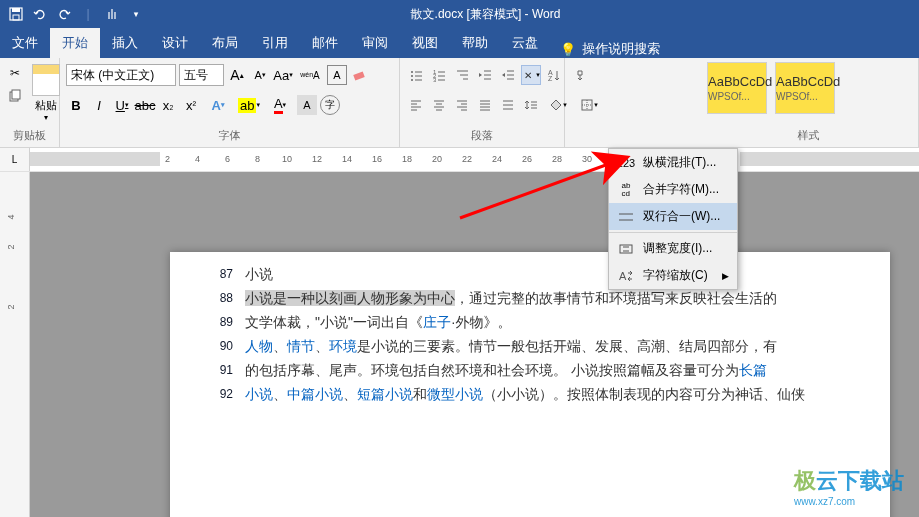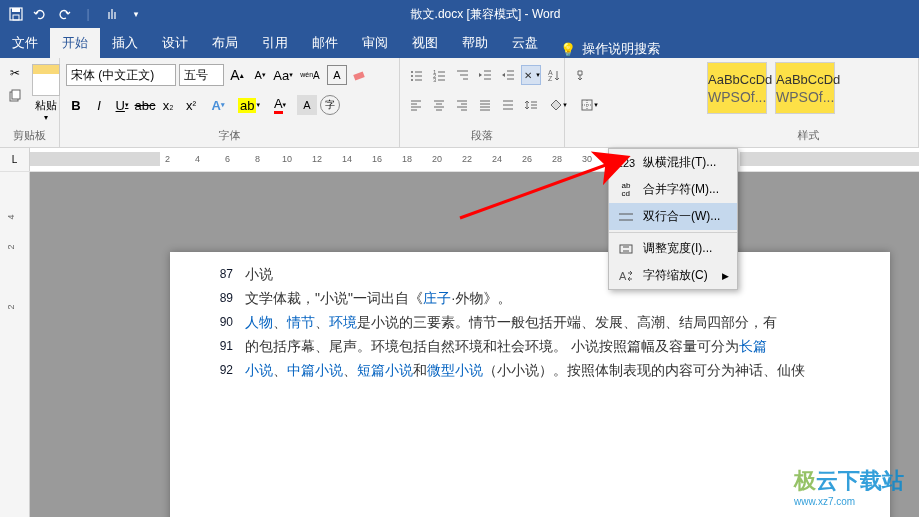--- a/index.html
+++ b/index.html
@@ -39,21 +39,21 @@
     .dropdown-menu { position: absolute; top: 90px; left: 608px; background: #f0f0f0; border: 1px solid #bebebe; box-shadow: 2px 2px 6px rgba(0,0,0,0.3); width: 130px; z-index: 100; }
     .menu-item { display: flex; align-items: center; padding: 5px 8px; font-size: 12px; cursor: pointer; gap: 8px; }
     .menu-item.highlighted { background: #c5d8ed; }
     .menu-icon { width: 18px; height: 16px; display: flex; align-items: center; justify-content: center; font-size: 11px; }
     .menu-sep { height: 1px; background: #d0d0d0; margin: 2px 0; }
     .menu-arrow { margin-left: auto; font-size: 9px; }
     
     .styles-group { flex: 1; }
     .style-box { width: 60px; height: 52px; border: 1px solid #d0d0d0; background: #fde047; display: flex; flex-direction: column; align-items: flex-start; justify-content: center; font-size: 10px; cursor: pointer; margin: 2px; }
     .style-preview { font-size: 13px; color: #333; }
-    .style-name { font-size: 14px; color: #666; margin-top: 2px; }
+    .style-name { font-size: 10px; color: #666; margin-top: 2px; }
     
     .ruler-area { height: 24px; background: #fff; display: flex; border-bottom: 1px solid #e0e0e0; }
     .ruler-corner { width: 30px; background: #f5f5f5; border-right: 1px solid #d0d0d0; display: flex; align-items: center; justify-content: center; font-size: 10px; }
     .ruler-h { flex: 1; position: relative; background: #fff; font-size: 9px; }
     .ruler-tick { position: absolute; top: 6px; font-size: 9px; color: #666; }
     .ruler-gray { position: absolute; top: 4px; height: 14px; background: #d8d8d8; }
     
     .doc-area { display: flex; height: 375px; background: #808080; }
     .ruler-v { width: 30px; background: #f5f5f5; border-right: 1px solid #d0d0d0; position: relative; }
     .vt { position: absolute; left: 8px; font-size: 9px; color: #666; transform: rotate(-90deg); }
@@ -421,20 +421,24 @@
     <span class="vt" style="top:70px">2</span>
     <span class="vt" style="top:130px">2</span>
   </div>
   <div class="page-container">
     <div class="page">
       <div class="doc-line">
         <span class="line-num">87</span>
         <span class="line-text">小说</span>
       </div>
       <div class="doc-line">
+        <span class="line-num">88</span>
+        <span class="line-text"><span class="highlight-text">小说是一种以刻画人物形象为中心</span><span>，通过完整的故事情节和环境描写来反映社会生活的</span></span>
+      </div>
+      <div class="doc-line">
         <span class="line-num">89</span>
         <span class="line-text"><span>文学体裁，"小说"一词出自《</span><span class="link-text">庄子</span><span>·外物》。</span></span>
       </div>
       <div class="doc-line">
         <span class="line-num">90</span>
         <span class="line-text"><span class="link-text">人物</span><span>、</span><span class="link-text">情节</span><span>、</span><span class="link-text">环境</span><span>是小说的三要素。情节一般包括开端、发展、高潮、结局四部分，有</span></span>
       </div>
       <div class="doc-line">
         <span class="line-num">91</span>
         <span class="line-text"><span>的包括序幕、尾声。环境包括自然环境和社会环境。 小说按照篇幅及容量可分为</span><span class="link-text">长篇</span></span>

